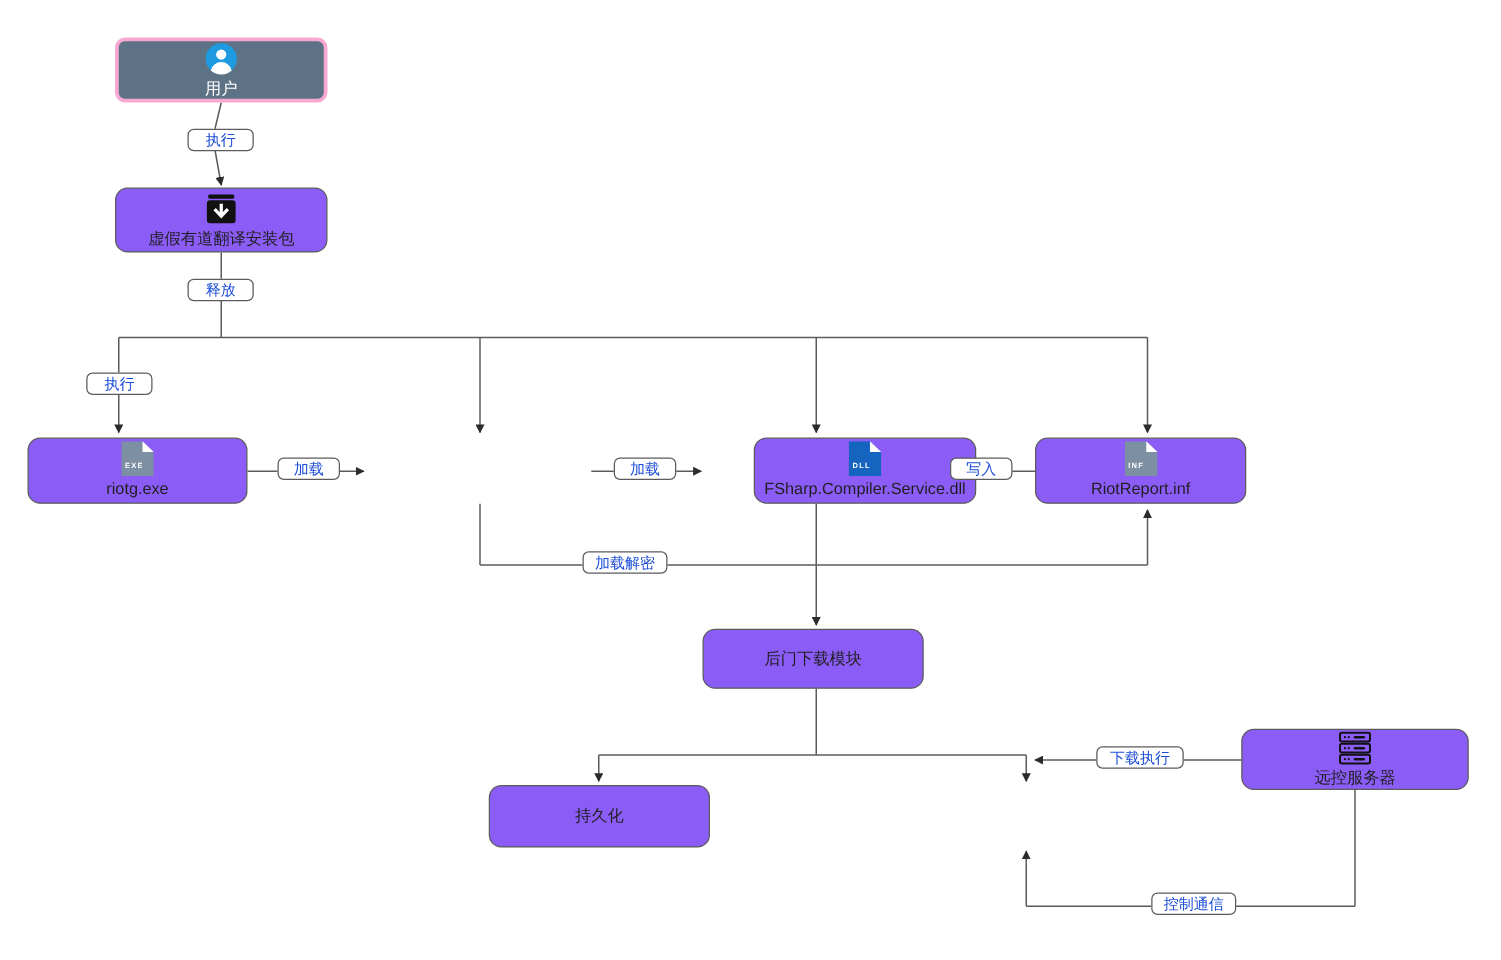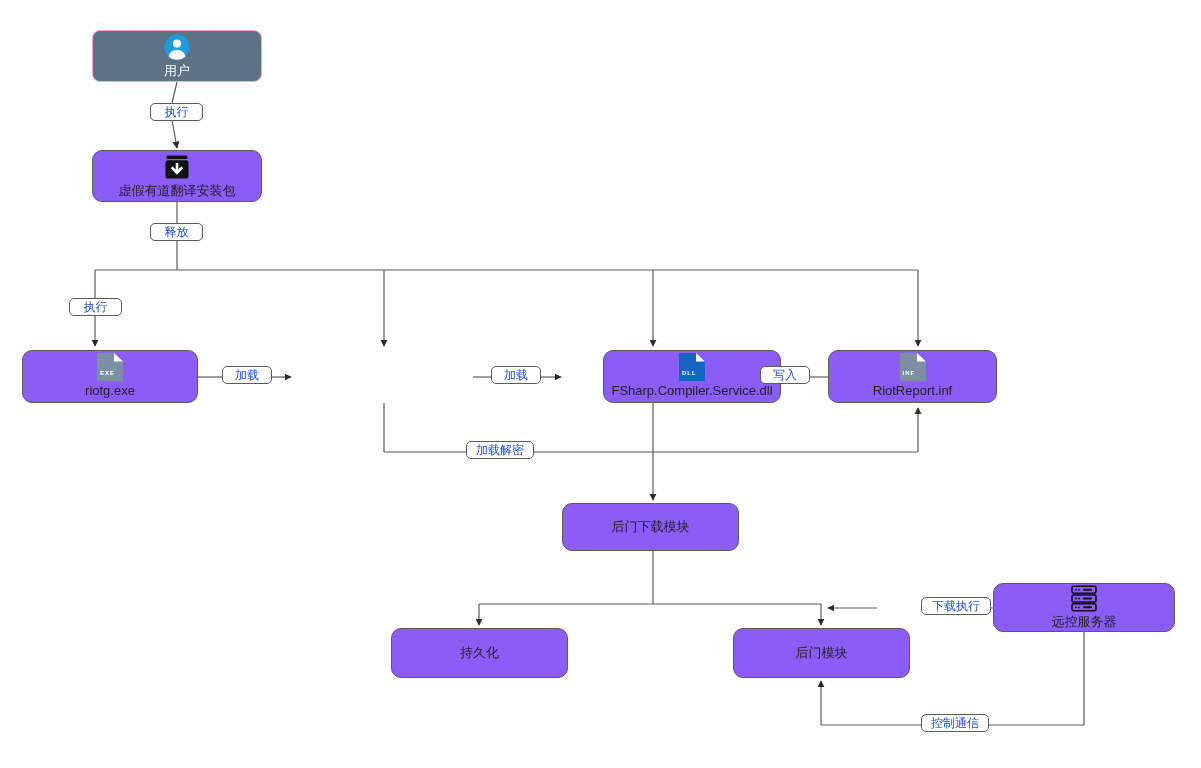--- a/index.html
+++ b/index.html
@@ -21,21 +21,21 @@
     flex-direction:column;
     align-items:center;
     justify-content:center;
     color:#1f1f1f;
     font-size:13px;
     line-height:1.25;
     text-align:center;
   }
   .node.filled{
     background:#5e7286;
-    border:1px solid #f9a8d4;
+    border:3px solid #f9a8d4;
     color:#ffffff;
     border-radius:8px;
   }
   .node .label{display:block;white-space:nowrap;}
   .node.with-icon .label{margin-top:1px;}
   .node .iconwrap{
     display:flex;align-items:center;justify-content:center;
     height:28px;margin-bottom:1px;
   }
 
@@ -185,23 +185,20 @@
   </div>
 
   <div class="node" style="left:562px;top:503px;width:177px;height:48px;">
     <span class="label">后门下载模块</span>
   </div>
 
   <div class="node" style="left:391px;top:628px;width:177px;height:50px;">
     <span class="label">持久化</span>
   </div>
 
-  <div class="node" style="left:733px;top:628px;width:177px;height:50px;">
-    <span class="label">后门模块</span>
-  </div>
 
   <div class="node with-icon" style="left:993px;top:583px;width:182px;height:49px;">
     <span class="iconwrap">
       <svg width="30" height="27" viewBox="0 0 30 27" aria-hidden="true">
         <g fill="none" stroke="#111111" stroke-width="1.6">
           <rect x="3" y="1.2" width="24" height="7" rx="1.6"></rect>
           <rect x="3" y="10" width="24" height="7" rx="1.6"></rect>
           <rect x="3" y="18.8" width="24" height="7" rx="1.6"></rect>
         </g>
         <g fill="#111111">
@@ -227,17 +224,17 @@
   <div class="edgelabel" style="left:69px;top:298px;width:53px;">执行</div>
 
   <div class="edgelabel" style="left:222px;top:366px;width:50px;">加载</div>
 
   <div class="edgelabel" style="left:491px;top:366px;width:50px;">加载</div>
 
   <div class="edgelabel" style="left:760px;top:366px;width:50px;">写入</div>
 
   <div class="edgelabel" style="left:466px;top:441px;width:68px;">加载解密</div>
 
-  <div class="edgelabel" style="left:877px;top:597px;width:70px;margin-left:44px;">下载执行</div>
+  <div class="edgelabel" style="left:877px;top:597px;width:70px;">下载执行</div>
 
   <div class="edgelabel" style="left:921px;top:714px;width:68px;">控制通信</div>
 
 </div>
 
 </body></html>

